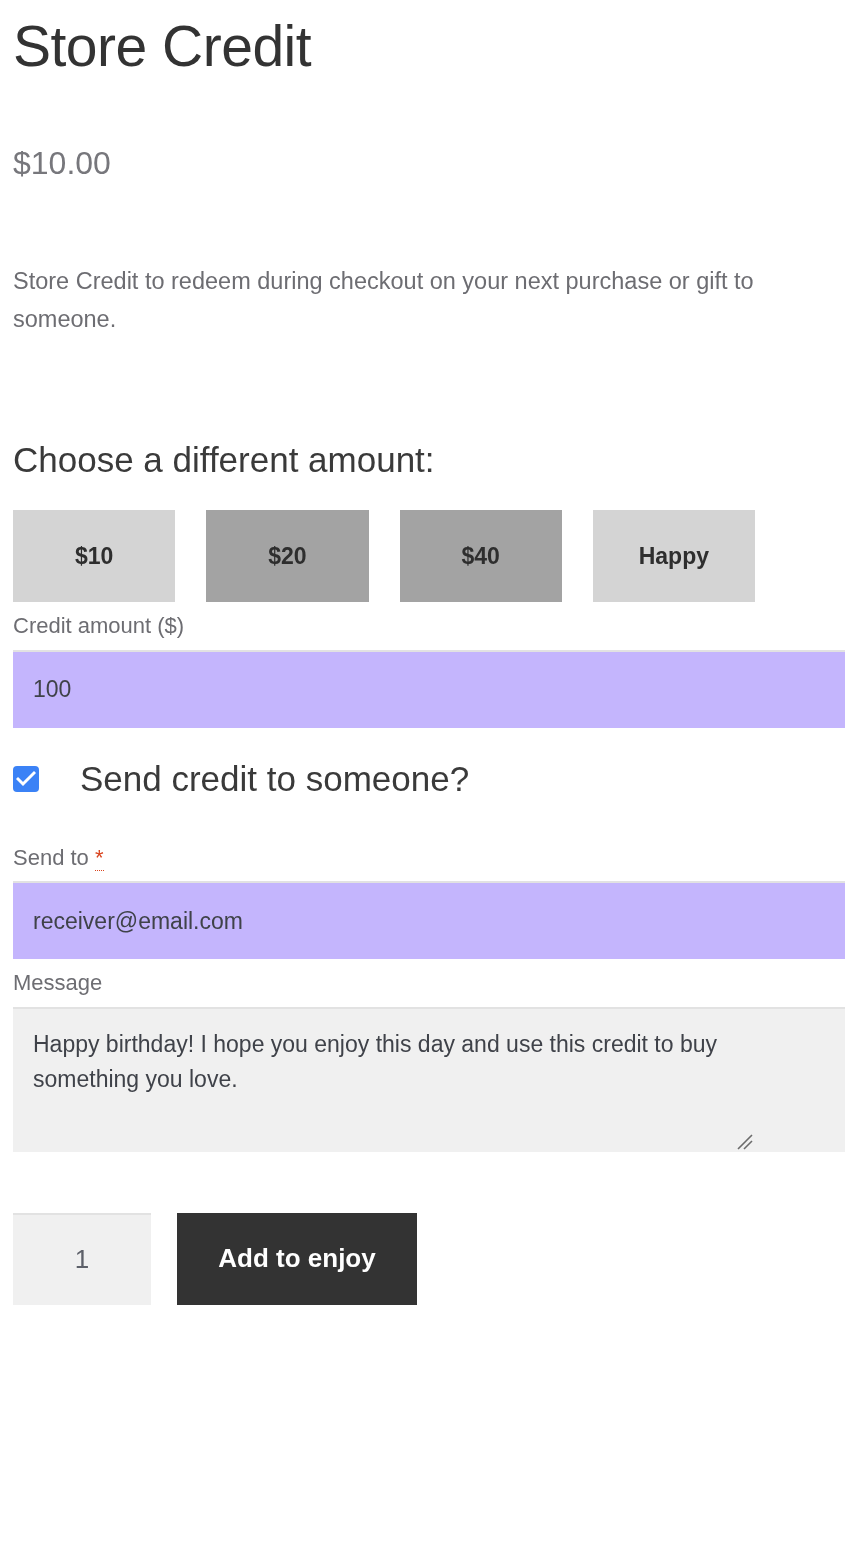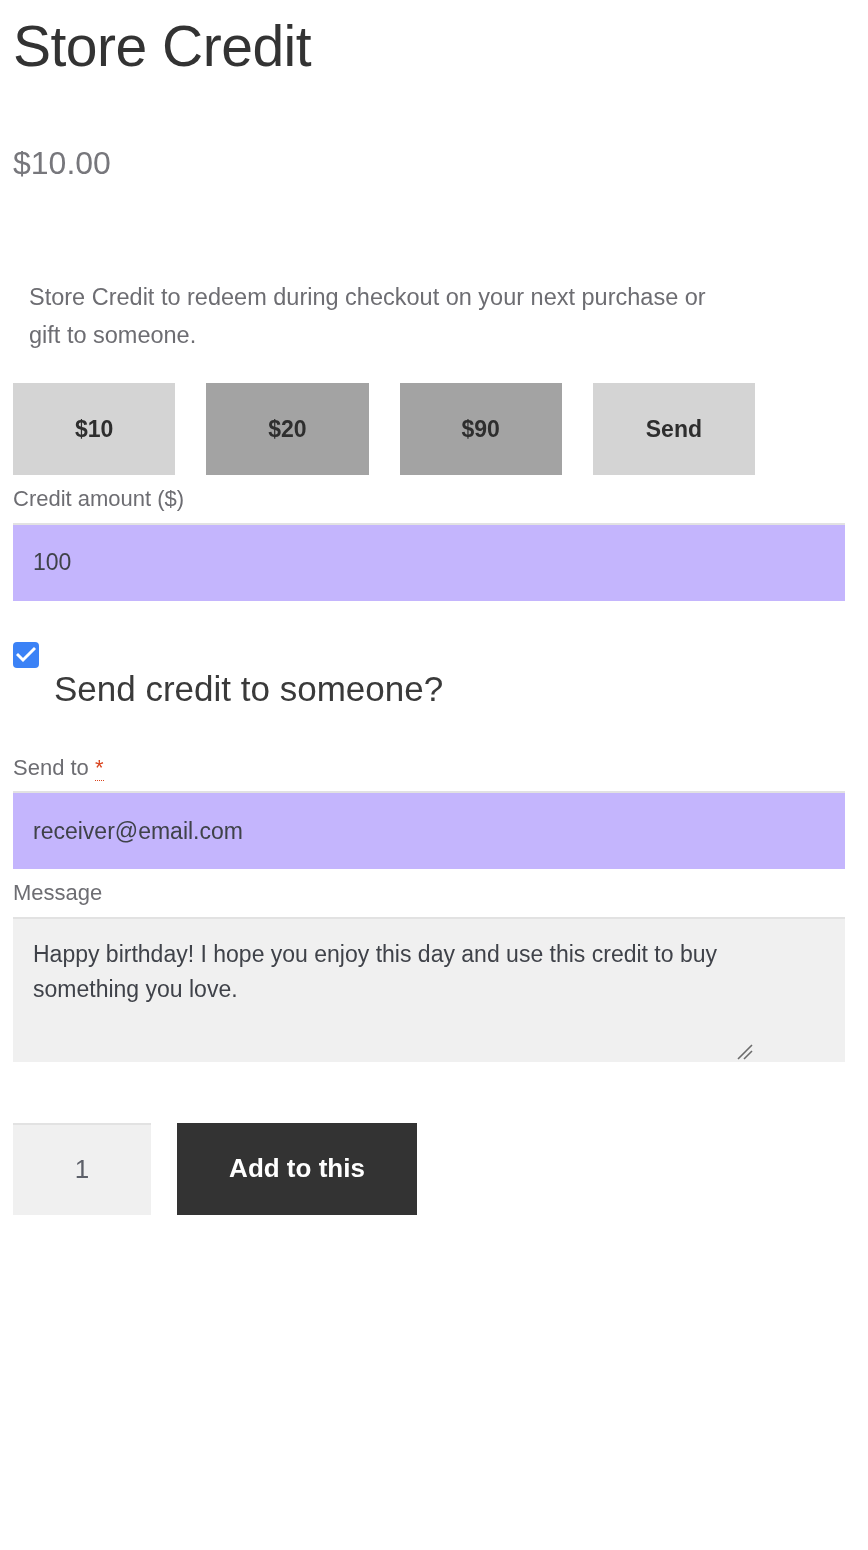--- a/index.html
+++ b/index.html
@@ -38,21 +38,21 @@
     margin: 0;
     padding-top: 64px;
     font-size: 32px;
     line-height: 1.2;
     font-weight: 400;
     color: #77777c;
   }
 
   
   .description {
-    margin: 16px;
+    margin: 0;
     padding-top: 80px;
     font-size: 23.5px;
     line-height: 1.62;
     color: #6d6d72;
     max-width: 845px;
   }
 
   
   .choose-heading {
     margin: 0;
@@ -116,22 +116,22 @@
     padding: 0 20px;
     font-family: "Liberation Sans", sans-serif;
     font-size: 23px;
     color: #3f4249;
     outline: none;
   }
 
   
   .checkbox-row {
     display: flex;
-    margin-top: 41px;
-    flex-direction: column;
+    align-items: center;
+    margin-top: 30px;
   }
   .cb {
     width: 26px;
     height: 26px;
     flex: 0 0 26px;
     background: #3b82f6;
     border-radius: 4px;
     position: relative;
     cursor: pointer;
   }
@@ -214,26 +214,27 @@
 <body>
 
 <div class="page">
 
   <h1 class="product-title">Store Credit</h1>
 
   <p class="price">$10.00</p>
 
   <p class="description">Store Credit to redeem during checkout on your next purchase or gift to someone.</p>
 
+  <h2 class="choose-heading">Choose a different amount:</h2>
 
   <div class="amount-row">
     <button class="amount-btn selected">$10</button>
     <button class="amount-btn">$20</button>
-    <button class="amount-btn">$90</button>
-    <button class="amount-btn selected">Send</button>
+    <button class="amount-btn">$40</button>
+    <button class="amount-btn selected">Happy</button>
   </div>
 
   <div class="field">
     <label class="field-label">Credit amount ($)</label>
     <input class="text-input" type="text" value="100" style="">
   </div>
 
   <div class="checkbox-row">
     <span class="cb">
       <svg width="20" height="18" viewBox="0 0 20 18">
@@ -253,16 +254,16 @@
     <div class="textarea-wrap">
       <textarea class="textarea-field" style="">Happy birthday! I hope you enjoy this day and use this credit to buy something you love.</textarea>
       <svg class="resize-grip" viewBox="0 0 20 20">
         <path d="M5 19 L19 5 M11 19 L19 11" stroke="#6b6b6b" stroke-width="1.6" fill="none"></path>
       </svg>
     </div>
   </div>
 
   <div class="cart-row">
     <input class="qty-input" type="text" value="1" style="">
-    <button class="add-to-cart">Add to this</button>
+    <button class="add-to-cart">Add to enjoy</button>
   </div>
 
 </div>
 
 </body></html>

